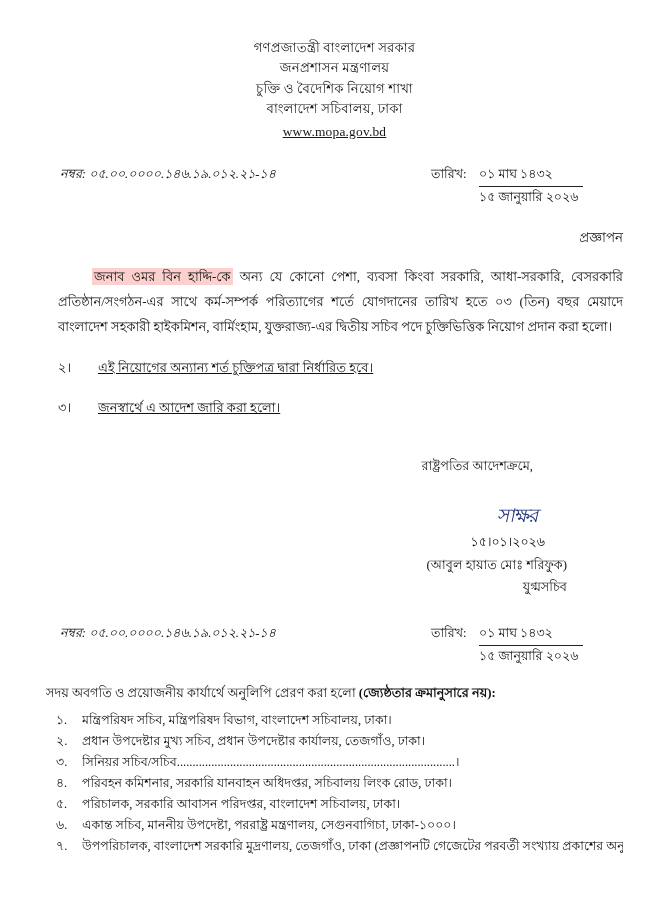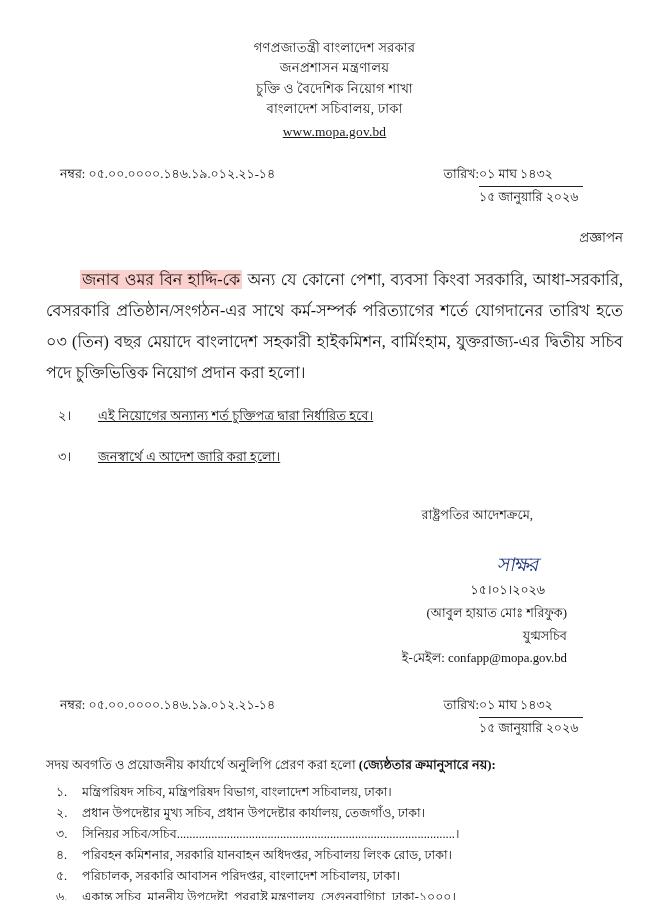--- a/index.html
+++ b/index.html
@@ -44,29 +44,29 @@
   
   .refrow {
     display: flex;
     justify-content: space-between;
     align-items: flex-start;
     margin-top: 22px;
     font-size: 12.6px;
   }
   .refrow .memo {
     padding-left: 14px;
+    font-style: italic;
   }
   .refrow .dates {
     text-align: left;
     padding-right: 40px;
     position: relative;
   }
   .dates .d-line {
     display: flex;
-    text-align: right;
   }
   .dates .d-label {
     width: 48px;
     flex: none;
   }
   .dates .d-vals {
     border-left: none;
   }
   .dates .rule {
     border-top: 1px solid #222;
@@ -79,24 +79,25 @@
   .doc-title {
     text-align: right;
     margin-top: 20px;
     font-size: 13.4px;
     text-underline-offset: 2px;
   }
 
   
   .para {
     margin-top: 14px;
-    font-size: 16px;
+    font-size: 13px;
     line-height: 1.95;
     text-align: justify;
     text-justify: inter-word;
+    margin-left: 12px;
   }
   .para.indent {
     text-indent: 34px;
   }
   .hl {
     background: #fbd0cd;
     padding: 1px 2px;
   }
   .numbered {
     display: flex;
@@ -223,24 +224,20 @@
     <div class="num">৩।</div>
     <div class="txt">জনস্বার্থে এ আদেশ জারি করা হলো।</div>
   </div>
 
   <div class="sig-block">
     <div class="sig-auth">রাষ্ট্রপতির আদেশক্রমে,</div>
     <div class="sig-scribble">সাক্ষর</div>
     <div class="sig-date">১৫।০১।২০২৬</div>
     <div class="sig-name">(আবুল হায়াত মোঃ শরিফুক)</div>
     <div class="sig-desig">যুগ্মসচিব</div>
-    <div class="sig-email">
-      <span>ই-মেইল:</span>
-      <span>confapp@mopa.gov.bd</span>
-    </div>
   </div>
 
   <div class="refrow refrow2">
     <div class="memo">নম্বর: ০৫.০০.০০০০.১৪৬.১৯.০১২.২১-১৪</div>
     <div class="dates">
       <div class="d-line">
         <span class="d-label">তারিখ:</span>
         <span class="d-vals">০১ মাঘ ১৪৩২</span>
       </div>
       <div class="rule"></div>

